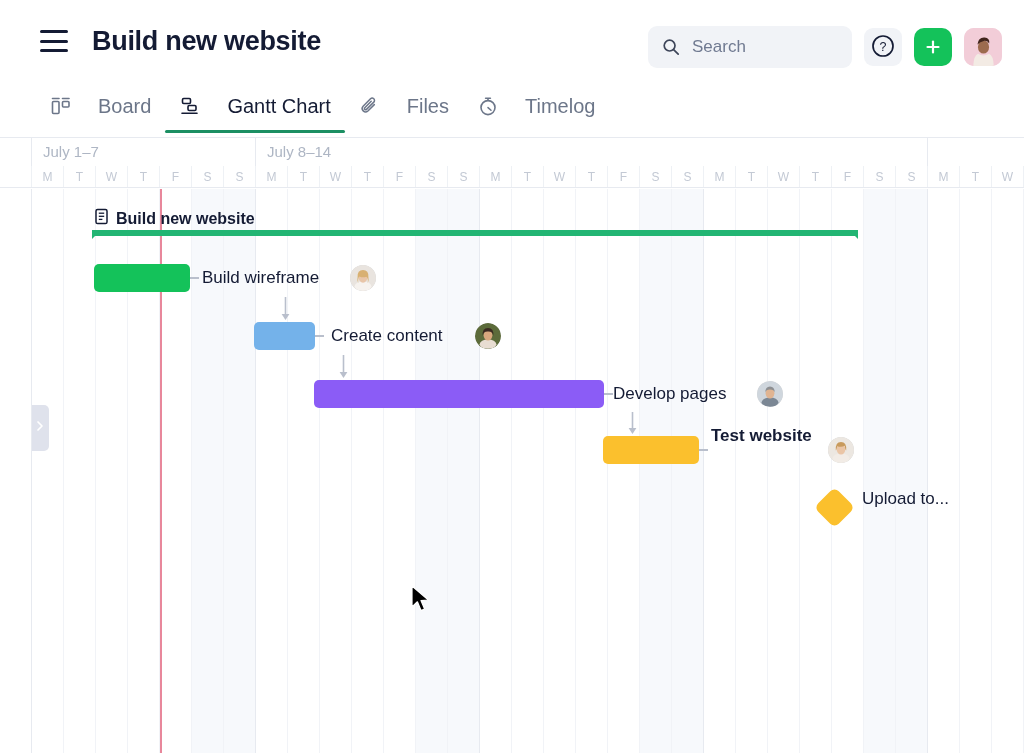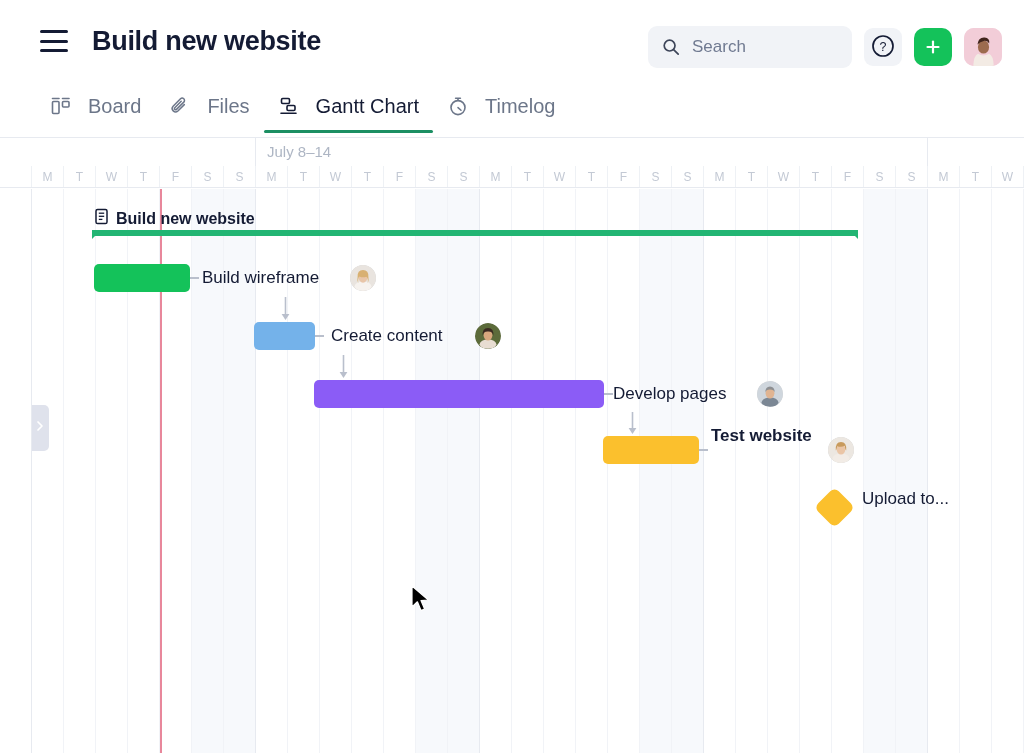--- a/index.html
+++ b/index.html
@@ -54,21 +54,21 @@
     background: #f4d3dd; cursor: pointer; border: none; padding: 0;
     display: block;
   }
 
   
   .tabs {
     position: absolute; top: 82px; left: 0; width: 1024px; height: 56px;
     display: flex; align-items: flex-start; padding-left: 36px; gap: 0;
   }
   .tab {
-    display: flex; align-items: center; gap: 16px;
+    display: flex; align-items: center; gap: 26px;
     height: 48px; padding: 0 14px;
     font-size: 20px; color: #6c7689; cursor: pointer;
     position: relative; white-space: nowrap;
   }
   .tab.active { color: #141b34; }
   .tab.active::after {
     content: ""; position: absolute; left: 0; right: 0; bottom: -3px;
     height: 3px; background: #1c8f63; border-radius: 2px;
   }
   .tab svg { display: block; flex: 0 0 auto; }
@@ -212,57 +212,58 @@
           <line x1="2.5" y1="3.5" x2="9" y2="3.5" stroke="#6c7689" stroke-width="1.6" stroke-linecap="round"></line>
           <rect x="2.5" y="6.5" width="6.5" height="12" rx="1" fill="none" stroke="#6c7689" stroke-width="1.6"></rect>
           <line x1="12.5" y1="3.5" x2="19" y2="3.5" stroke="#6c7689" stroke-width="1.6" stroke-linecap="round"></line>
           <rect x="12.5" y="6.5" width="6.5" height="5.5" rx="1" fill="none" stroke="#6c7689" stroke-width="1.6"></rect>
         </svg>
       </span>
       <span>Board</span>
     </div>
 
 
-    <div class="tab">
-      <span>
-        <svg width="22" height="22" viewBox="0 0 22 22">
-          <path d="M15.3 9.6 L8.9 16 a3.4 3.4 0 0 1 -4.8 -4.8 l7.4 -7.4 a2.3 2.3 0 0 1 3.3 3.3 l-7.3 7.3 a1.2 1.2 0 0 1 -1.7 -1.7 l6.4 -6.4" fill="none" stroke="#6c7689" stroke-width="1.5" stroke-linecap="round" stroke-linejoin="round"></path>
-        </svg>
-      </span>
-      <span>Files</span>
-    </div>
-
     <div class="tab active">
       <span>
         <svg width="22" height="22" viewBox="0 0 22 22">
           <rect x="3.5" y="3.5" width="8" height="5" rx="1.2" fill="none" stroke="#141b34" stroke-width="1.6"></rect>
           <rect x="9" y="10.5" width="8" height="5" rx="1.2" fill="none" stroke="#141b34" stroke-width="1.6"></rect>
           <line x1="3" y1="18.3" x2="18" y2="18.3" stroke="#141b34" stroke-width="1.6" stroke-linecap="round"></line>
         </svg>
       </span>
       <span>Gantt Chart</span>
+    </div>
+
+    <div class="tab">
+      <span>
+        <svg width="22" height="22" viewBox="0 0 22 22">
+          <path d="M15.3 9.6 L8.9 16 a3.4 3.4 0 0 1 -4.8 -4.8 l7.4 -7.4 a2.3 2.3 0 0 1 3.3 3.3 l-7.3 7.3 a1.2 1.2 0 0 1 -1.7 -1.7 l6.4 -6.4" fill="none" stroke="#6c7689" stroke-width="1.5" stroke-linecap="round" stroke-linejoin="round"></path>
+        </svg>
+      </span>
+      <span>Files</span>
     </div>
 
     <div class="tab">
       <span>
         <svg width="22" height="22" viewBox="0 0 22 22">
           <circle cx="11" cy="12.6" r="7" fill="none" stroke="#6c7689" stroke-width="1.6"></circle>
           <line x1="11" y1="12.6" x2="14" y2="15.3" stroke="#6c7689" stroke-width="1.5" stroke-linecap="round"></line>
           <line x1="8.6" y1="3.2" x2="13.4" y2="3.2" stroke="#6c7689" stroke-width="1.6" stroke-linecap="round"></line>
           <line x1="11" y1="3.2" x2="11" y2="5.6" stroke="#6c7689" stroke-width="1.6"></line>
         </svg>
       </span>
       <span>Timelog</span>
     </div>
   </div>
 
   <div class="divider-line"></div>
 
   <div class="timeline-head">
     <div class="week-row" id="week-row">
+        <div class="week-cell" style="left: 31px; width: 224px;">July 1–7</div>
         <div class="week-cell" style="left: 255px; width: 224px;">July 8–14</div>
         <div class="week-cell" style="left: 927px; width: 97px;"></div>
       </div>
     <div class="day-row" id="day-row">
         <div class="day-cell" style="left: 31px; width: 32px;">M</div>
         <div class="day-cell" style="left: 63px; width: 32px;">T</div>
         <div class="day-cell" style="left: 95px; width: 32px;">W</div>
         <div class="day-cell" style="left: 127px; width: 32px;">T</div>
         <div class="day-cell" style="left: 159px; width: 32px;">F</div>
         <div class="day-cell" style="left: 191px; width: 32px;">S</div>

